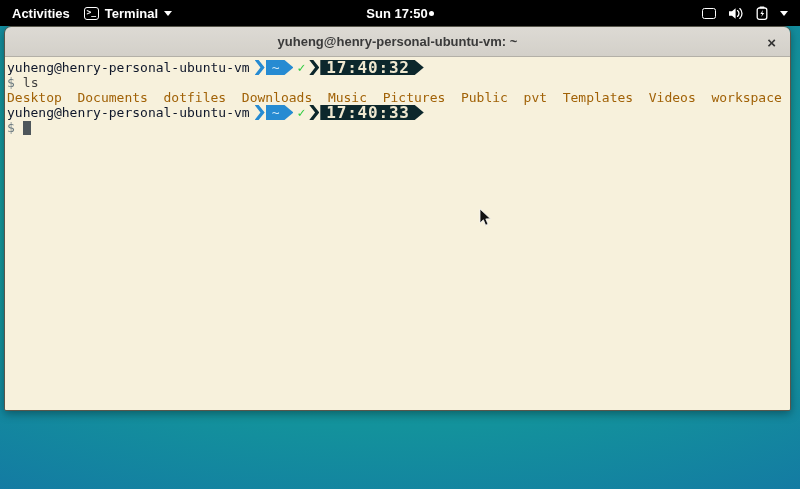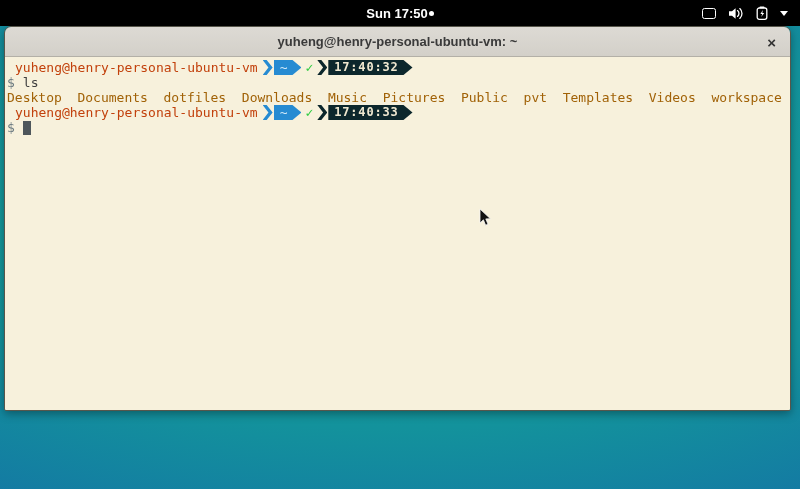--- a/index.html
+++ b/index.html
@@ -46,43 +46,51 @@
     position:absolute; right:14px; top:50%; transform:translateY(-50%);
     font-size:15px; font-weight:700; color:#333; line-height:1; cursor:default;
   }
   .content {
     flex:1; background:#f7f1dc; padding:3px 0 0 2px;
     font-family:"DejaVu Sans Mono", monospace; font-size:13px; color:#53605f;
   }
   .t-line { height:15px; line-height:15px; white-space:pre; display:flex; align-items:center; }
 
   
-  .host { color:#c2410c; margin-left:8px; margin-right:5px; }
+  .host { color:#0f172a; margin-left:0; margin-right:5px; }
   .pl-chevron { width:10px; height:15px; display:inline-block; margin-right:1px;
     clip-path:polygon(0 0, 40% 0, 100% 50%, 40% 100%, 0 100%, 58% 50%); }
   .pl-chevron.blue { background:#268bd2; }
   .pl-chevron.dark { background:#0c272c; }
   .pl-seg { height:15px; display:inline-flex; align-items:center; padding:0 14px 0 6px; margin-right:4px;
     clip-path:polygon(0 0, calc(100% - 9px) 0, 100% 50%, calc(100% - 9px) 100%, 0 100%); }
   .blue-seg { background:#268bd2; color:#cfe8f7; }
-  .dark-seg { background:#0c272c; color:#efe8d0; font-size:12px; font-weight:700; letter-spacing:.8px; }
+  .dark-seg { background:#0c272c; color:#efe8d0; font-size:16px; font-weight:700; letter-spacing:.8px; }
   .check { color:#2ecc40; font-weight:700; margin-right:4px; }
 
   .dollar { color:#6b7a80; margin-right:8px; }
   .cmd { color:#404040; }
   .ls-line { color:#a16207; }
   .cursor-block { width:8px; height:14px; background:#4e565b; display:inline-block; }
 
   
   .mouse { position:absolute; left:479px; top:208px; pointer-events:none; }
 </style>
 </head>
 <body>
 
 <div class="top-bar">
+  <div class="tb-left">
+    <span class="activities">Activities</span>
+    <span class="app-menu">
+      <span class="term-icon">&gt;_</span>
+      <span>Terminal</span>
+      <span class="caret-down"></span>
+    </span>
+  </div>
   <div class="tb-center">
     <span>Sun 17:50</span>
     <span class="notif-dot"></span>
   </div>
   <div class="tb-right">
     <span class="screen-ico"></span>
     <svg width="16" height="13" viewBox="0 0 16 13">
       <path d="M1 4.2h3l3.6-3v10.6l-3.6-3H1z" fill="#fff"></path>
       <path d="M9.5 3.6a3.6 3.6 0 0 1 0 5.8 M11.8 1.6a6.6 6.6 0 0 1 0 9.8" stroke="#fff" fill="none" stroke-width="1.3" stroke-linecap="round"></path>
     </svg>

